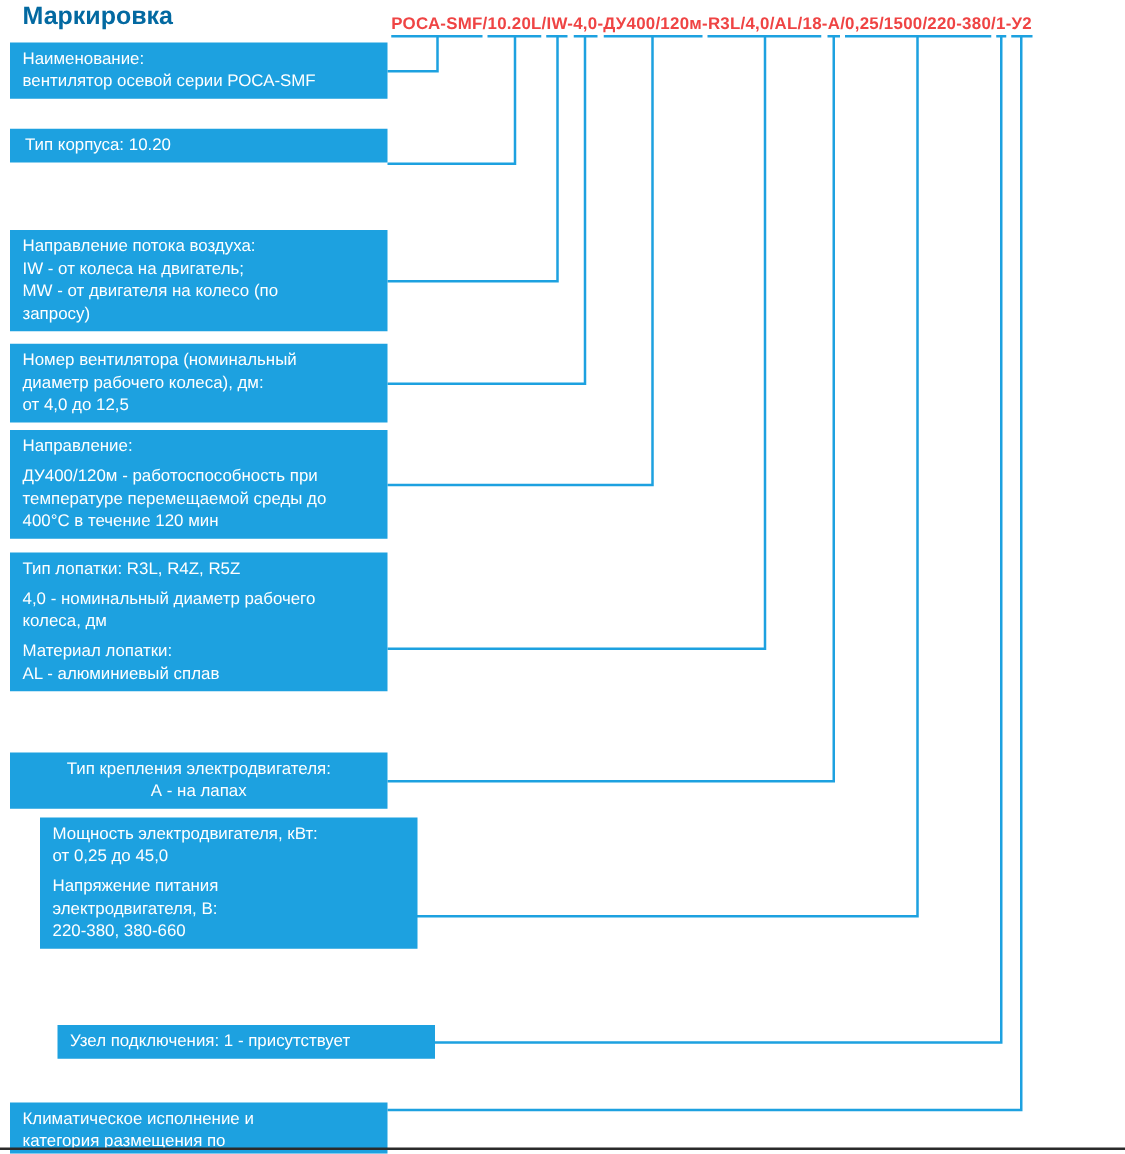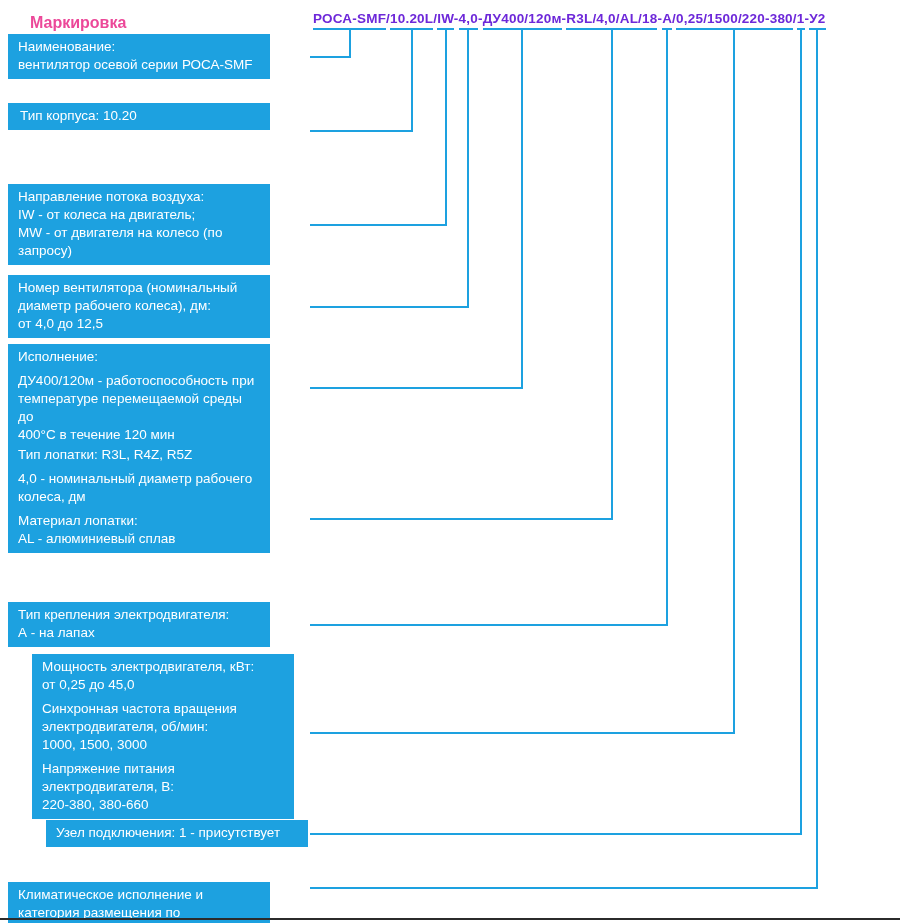--- a/index.html
+++ b/index.html
@@ -3,30 +3,30 @@
 <meta charset="utf-8">
 <style>
   html,body{margin:0;padding:0;background:#fff;}
   .stage{
     position:relative;width:900px;height:923px;background:#ffffff;overflow:hidden;
     font-family:"Liberation Sans","DejaVu Sans",sans-serif;
   }
   #connectors{position:absolute;left:0;top:0;width:900px;height:923px;pointer-events:none;}
   #connectors path{stroke:#1da1e0;stroke-width:2;fill:none;}
   .title{
-    position:absolute;left:18px;top:2px;margin:12px;
-    font-size:16px;font-weight:bold;color:#ec4899;
+    position:absolute;left:18px;top:2px;margin:0;
+    font-size:20px;font-weight:bold;color:#0369a1;
   }
   .code{
     position:absolute;left:313px;top:11px;white-space:nowrap;
-    font-size:13.5px;font-weight:bold;color:#6d28d9;letter-spacing:0.2px;
+    font-size:13.5px;font-weight:bold;color:#ef4444;letter-spacing:0.2px;
   }
   .code .seg{border-bottom:2px solid #1da1e0;padding-bottom:2px;}
   .mbox{
-    position:absolute;left:8px;width:262px;box-sizing:border-box;
+    position:absolute;left:8px;width:302px;box-sizing:border-box;
     background:#1da1e0;color:#ffffff;
     font-size:13.5px;line-height:18px;padding:4px 10px 5px 10px;
   }
   .mbox p{margin:0 0 6px 0;white-space:pre-line;}
   .mbox p:last-child{margin-bottom:0;}
   .bottom-rule{
     position:absolute;left:0;top:918px;width:900px;height:2px;background:#2b2b2b;
   }
 </style>
 </head>
@@ -60,42 +60,39 @@
 IW - от колеса на двигатель;
 MW - от двигателя на колесо (по
 запросу)</p>
       </div>
       <div class="mbox" style="top: 275px;">
         <p>Номер вентилятора (номинальный
 диаметр рабочего колеса), дм:
 от 4,0 до 12,5</p>
       </div>
       <div class="mbox" style="top: 344px;">
-        <p>Исполнение:</p>
+        <p>Направление:</p>
         <p>ДУ400/120м - работоспособность при
 температуре перемещаемой среды до
 400°С в течение 120 мин</p>
       </div>
       <div class="mbox" style="top: 442px;">
         <p>Тип лопатки: R3L, R4Z, R5Z</p>
         <p>4,0 - номинальный диаметр рабочего
 колеса, дм</p>
         <p>Материал лопатки:
 AL - алюминиевый сплав</p>
       </div>
-      <div class="mbox" style="top: 602px;">
+      <div class="mbox" style="top: 602px; text-align: center;">
         <p>Тип крепления электродвигателя:
 А - на лапах</p>
       </div>
       <div class="mbox" style="top: 654px; margin-left: 24px;">
         <p>Мощность электродвигателя, кВт:
 от 0,25 до 45,0</p>
-        <p>Синхронная частота вращения
-электродвигателя, об/мин:
-1000, 1500, 3000</p>
         <p>Напряжение питания
 электродвигателя, В:
 220-380, 380-660</p>
       </div>
       <div class="mbox" style="top: 820px; margin-left: 38px;">
         <p>Узел подключения: 1 - присутствует</p>
       </div>
       <div class="mbox" style="top: 856px; margin-top: 26px;">
         <p>Климатическое исполнение и
 категория размещения по

